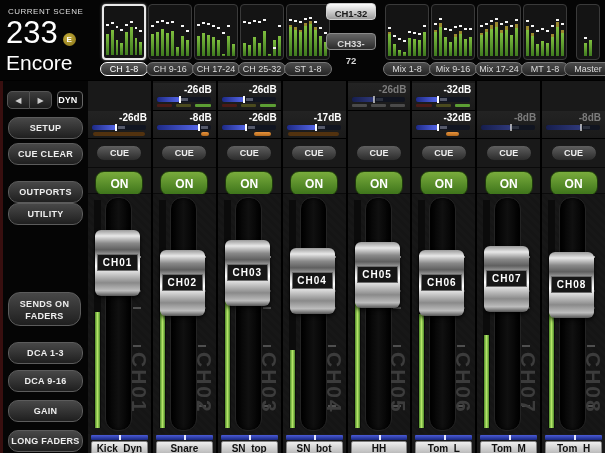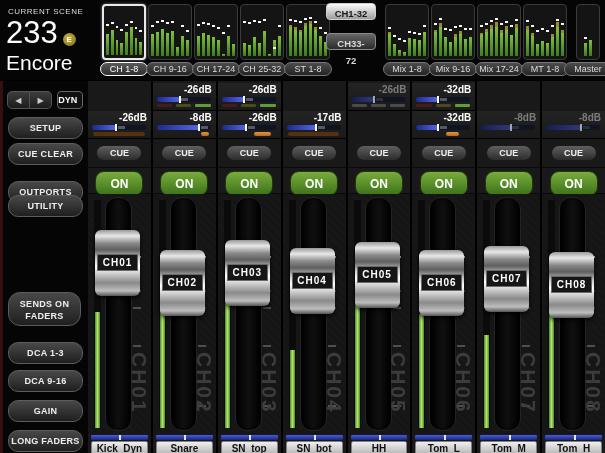--- a/index.html
+++ b/index.html
@@ -510,21 +510,21 @@
   <aside class="sidebar">
     <div class="edge-accent"></div>
     <div class="nav-row">
       <div class="arrbtn">◀</div>
       <div class="arrbtn">▶</div>
       <div class="mode-box">DYN</div>
     </div>
     <div class="sbtn" style="top:36px">SETUP</div>
     <div class="sbtn" style="top:62px">CUE CLEAR</div>
     <div class="sbtn" style="top:100px">OUTPORTS</div>
-    <div class="sbtn" style="top:114px">UTILITY</div>
+    <div class="sbtn" style="top:122px">UTILITY</div>
     <div class="sbtn tall" style="top:211px">SENDS ON FADERS</div>
     <div class="sbtn" style="top:261px">DCA 1-3</div>
     <div class="sbtn" style="top:289px">DCA 9-16</div>
     <div class="sbtn" style="top:319px">GAIN</div>
     <div class="sbtn" style="top:349px">LONG FADERS</div>
   </aside>
 
   <main class="strips" id="strips">
       <div class="strip">
     <div class="dyn dyn2">

